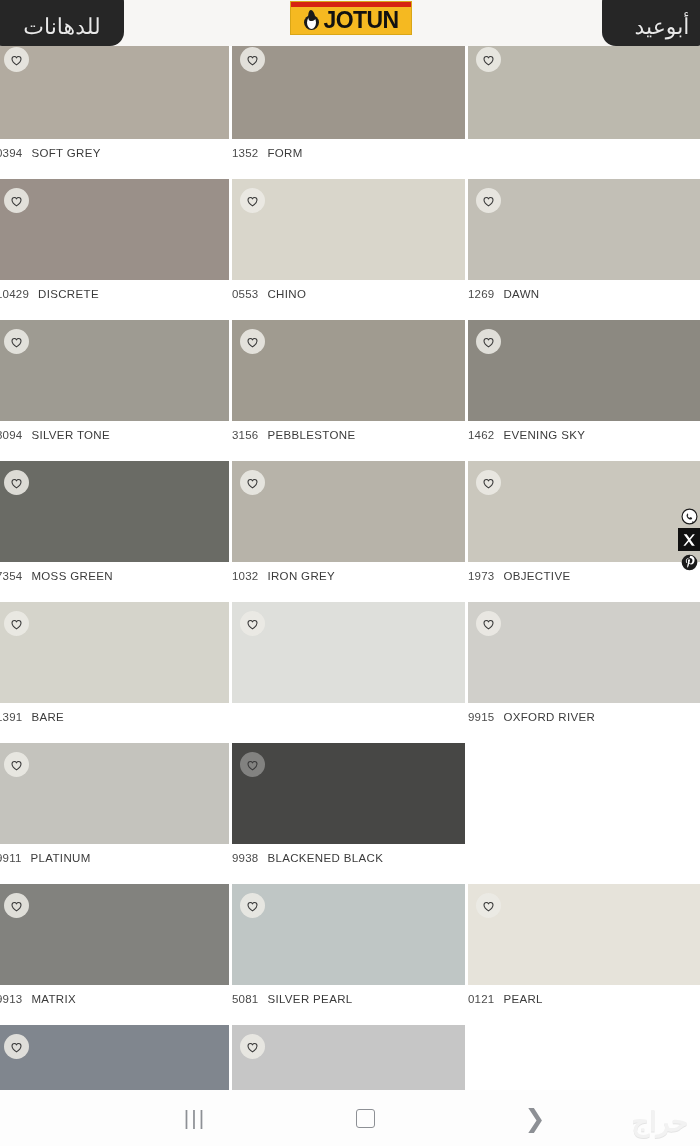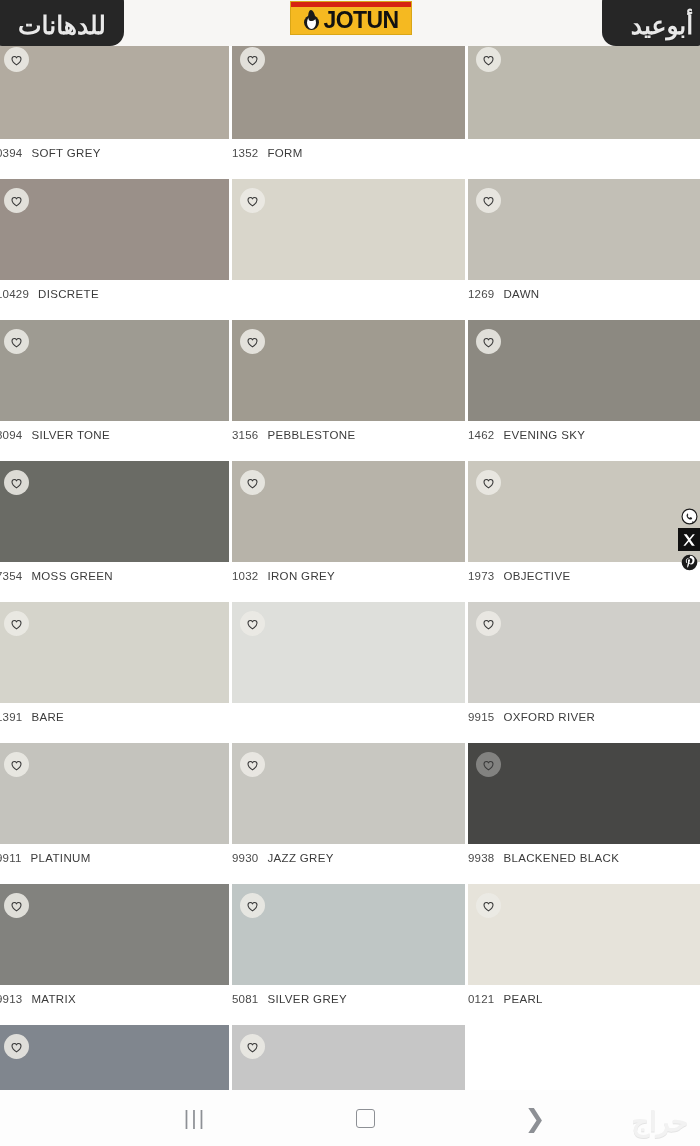--- a/index.html
+++ b/index.html
@@ -29,22 +29,22 @@
     background: #262626;
     border-radius: 14px;
     display: flex; align-items: flex-end; justify-content: center;
     padding-bottom: 6px;
     z-index: 45;
   }
   .brand-pill.left  { left: -12px;  width: 136px; }
   .brand-pill.right { right: -10px; width: 108px; }
   .brand-pill span {
     color: #e8e8e8;
-    font-size: 25px;
-    font-weight: bold;
+    font-size: 22px;
+    font-weight: normal;
     direction: rtl;
     letter-spacing: 0px;
     text-shadow: 0 0 1px #000;
     margin-left: 12px;
   }
 
   .jotun-logo {
     position: absolute;
     left: 290px; top: 1px;
     width: 122px; height: 34px;
@@ -259,20 +259,24 @@
           </div>
         </div>
         <div class="cell">
           <div class="swatch" style="background: rgb(217, 214, 203);">
             <div class="fav">
               <svg width="15" height="15" viewBox="0 0 24 24">
                 <path d="M12 20.6s-7.2-4.6-7.2-9.3c0-2.4 1.9-4 3.9-4 1.5 0 2.6.8 3.3 1.9.7-1.1 1.8-1.9 3.3-1.9 2 0 3.9 1.6 3.9 4 0 4.7-7.2 9.3-7.2 9.3z" fill="none" stroke="#3a3a3a" stroke-width="1.7"></path>
               </svg>
             </div>
           </div>
+          <div class="label">
+            <span class="code">0553</span>
+            <span class="name">CHINO</span>
+          </div>
         </div>
         <div class="cell">
           <div class="swatch" style="background: rgb(194, 191, 182);">
             <div class="fav">
               <svg width="15" height="15" viewBox="0 0 24 24">
                 <path d="M12 20.6s-7.2-4.6-7.2-9.3c0-2.4 1.9-4 3.9-4 1.5 0 2.6.8 3.3 1.9.7-1.1 1.8-1.9 3.3-1.9 2 0 3.9 1.6 3.9 4 0 4.7-7.2 9.3-7.2 9.3z" fill="none" stroke="#3a3a3a" stroke-width="1.7"></path>
               </svg>
             </div>
           </div>
           <div class="label">
@@ -412,33 +416,20 @@
                 <path d="M12 20.6s-7.2-4.6-7.2-9.3c0-2.4 1.9-4 3.9-4 1.5 0 2.6.8 3.3 1.9.7-1.1 1.8-1.9 3.3-1.9 2 0 3.9 1.6 3.9 4 0 4.7-7.2 9.3-7.2 9.3z" fill="none" stroke="#3a3a3a" stroke-width="1.7"></path>
               </svg>
             </div>
           </div>
           <div class="label">
             <span class="code">9911</span>
             <span class="name">PLATINUM</span>
           </div>
         </div>
         <div class="cell">
-          <div class="swatch" style="background: rgb(200, 199, 193);">
-            <div class="fav">
-              <svg width="15" height="15" viewBox="0 0 24 24">
-                <path d="M12 20.6s-7.2-4.6-7.2-9.3c0-2.4 1.9-4 3.9-4 1.5 0 2.6.8 3.3 1.9.7-1.1 1.8-1.9 3.3-1.9 2 0 3.9 1.6 3.9 4 0 4.7-7.2 9.3-7.2 9.3z" fill="none" stroke="#3a3a3a" stroke-width="1.7"></path>
-              </svg>
-            </div>
-          </div>
-          <div class="label">
-            <span class="code">9930</span>
-            <span class="name">JAZZ GREY</span>
-          </div>
-        </div>
-        <div class="cell">
           <div class="swatch" style="background: rgb(71, 71, 69);">
             <div class="fav on">
               <svg width="15" height="15" viewBox="0 0 24 24">
                 <path d="M12 20.6s-7.2-4.6-7.2-9.3c0-2.4 1.9-4 3.9-4 1.5 0 2.6.8 3.3 1.9.7-1.1 1.8-1.9 3.3-1.9 2 0 3.9 1.6 3.9 4 0 4.7-7.2 9.3-7.2 9.3z" fill="none" stroke="#3a3a3a" stroke-width="1.7"></path>
               </svg>
             </div>
           </div>
           <div class="label">
             <span class="code">9938</span>
             <span class="name">BLACKENED BLACK</span>
@@ -463,21 +454,21 @@
         <div class="cell">
           <div class="swatch" style="background: rgb(191, 198, 197);">
             <div class="fav">
               <svg width="15" height="15" viewBox="0 0 24 24">
                 <path d="M12 20.6s-7.2-4.6-7.2-9.3c0-2.4 1.9-4 3.9-4 1.5 0 2.6.8 3.3 1.9.7-1.1 1.8-1.9 3.3-1.9 2 0 3.9 1.6 3.9 4 0 4.7-7.2 9.3-7.2 9.3z" fill="none" stroke="#3a3a3a" stroke-width="1.7"></path>
               </svg>
             </div>
           </div>
           <div class="label">
             <span class="code">5081</span>
-            <span class="name">SILVER GREY</span>
+            <span class="name">SILVER PEARL</span>
           </div>
         </div>
         <div class="cell">
           <div class="swatch" style="background: rgb(230, 227, 218);">
             <div class="fav">
               <svg width="15" height="15" viewBox="0 0 24 24">
                 <path d="M12 20.6s-7.2-4.6-7.2-9.3c0-2.4 1.9-4 3.9-4 1.5 0 2.6.8 3.3 1.9.7-1.1 1.8-1.9 3.3-1.9 2 0 3.9 1.6 3.9 4 0 4.7-7.2 9.3-7.2 9.3z" fill="none" stroke="#3a3a3a" stroke-width="1.7"></path>
               </svg>
             </div>
           </div>

